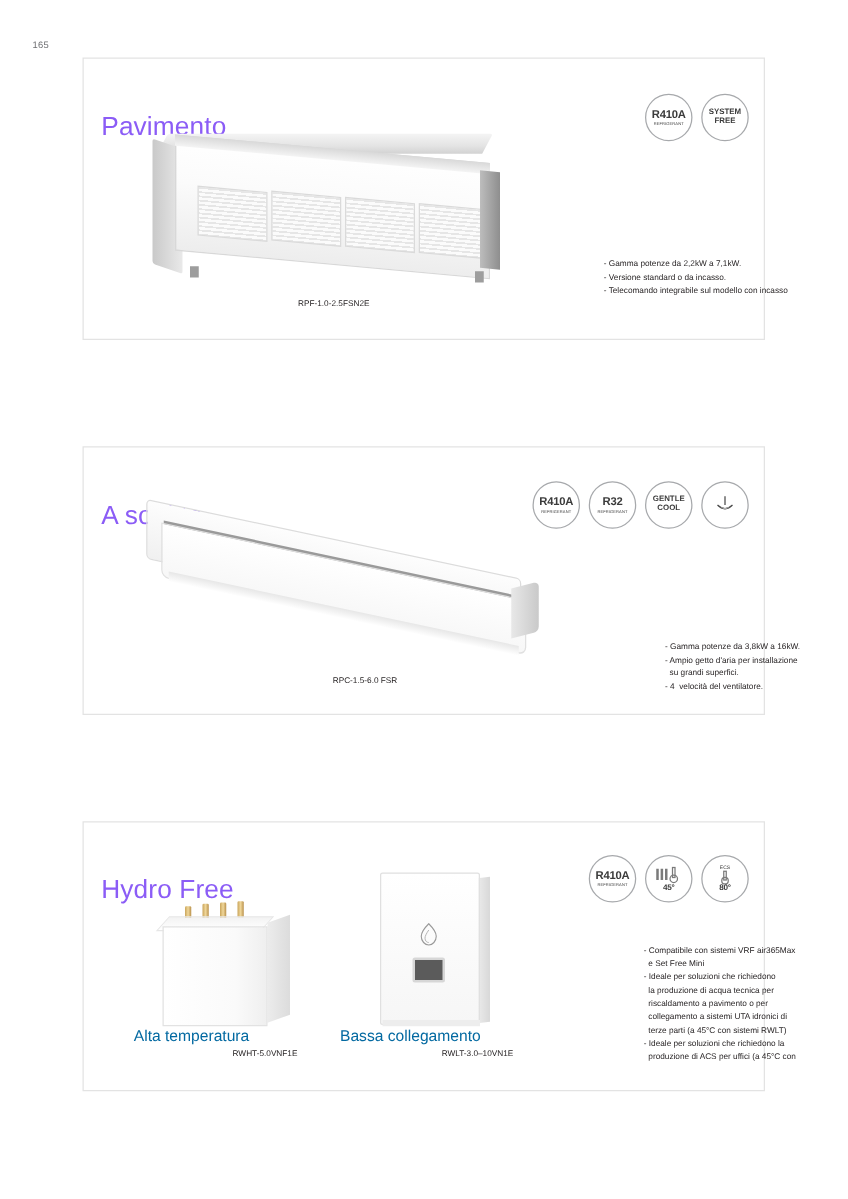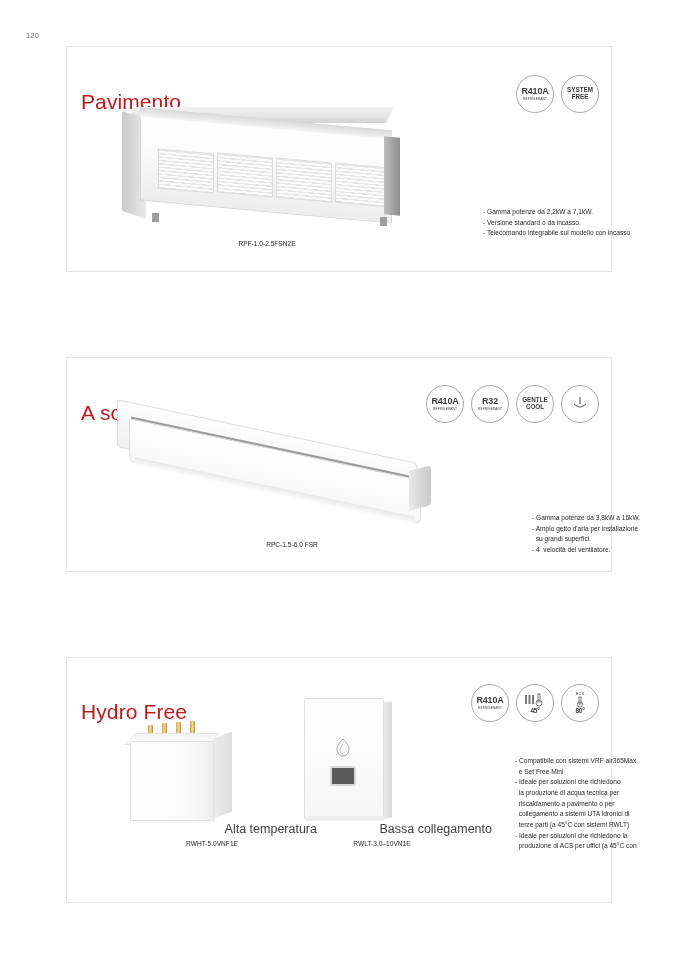--- a/index.html
+++ b/index.html
@@ -26,28 +26,28 @@
   .panel {
     position: absolute;
     left: 66px;
     width: 546px;
     border: 1px solid #e3e3e3;
     box-sizing: border-box;
     background: #fff;
   }
   #panel-pavimento { top: 46px; height: 226px; }
   #panel-soffitto  { top: 357px; height: 215px; }
-  #panel-hydro     { top: 657px; height: 246px; }
+  #panel-hydro     { top: 657px; height: 216px; }
 
   .panel-title {
     position: absolute;
     left: 14px;
     top: 26px;
     font-size: 21px;
-    color: #b91c1c;
+    color: #8b5cf6;
     font-weight: normal;
     letter-spacing: 0.1px;
   }
   #panel-hydro .panel-title { top: 25px; }
 
   
   .badges {
     position: absolute;
     right: 12px;
     display: flex;
@@ -110,22 +110,22 @@
   
   .caption {
     position: absolute;
     font-size: 6.6px;
     color: #231f20;
     text-align: center;
   }
   .model-title {
     position: absolute;
     font-size: 12.5px;
-    color: #404040;
-    text-align: right;
+    color: #0369a1;
+    text-align: left;
   }
 
   
   .prod { position: absolute; }
 
   
   #img-pavimento { left: 55px; top: 60px; width: 290px; height: 125px; }
   .fu-top {
     position: absolute; left: 8px; top: 0px; width: 260px; height: 16px;
     background: linear-gradient(180deg,#f4f4f4 0%, #e4e4e4 60%, #d2d2d2 100%);
@@ -252,21 +252,21 @@
     position: absolute; left: 42px; top: 40px; width: 18px; height: 20px;
   }
   .wl-base {
     position: absolute; left: 14px; top: 118px; width: 78px; height: 5px;
     background: #ededed;
   }
 </style>
 </head>
 <body>
 
-<div class="page-number">120</div>
+<div class="page-number">165</div>
 
 <section class="panel" id="panel-pavimento">
 
   <h2 class="panel-title">Pavimento</h2>
 
   <div class="badges">
     <div class="badge">
       <span class="b-main">R410A</span>
       <span class="b-sub">REFRIGERANT</span>
     </div>

